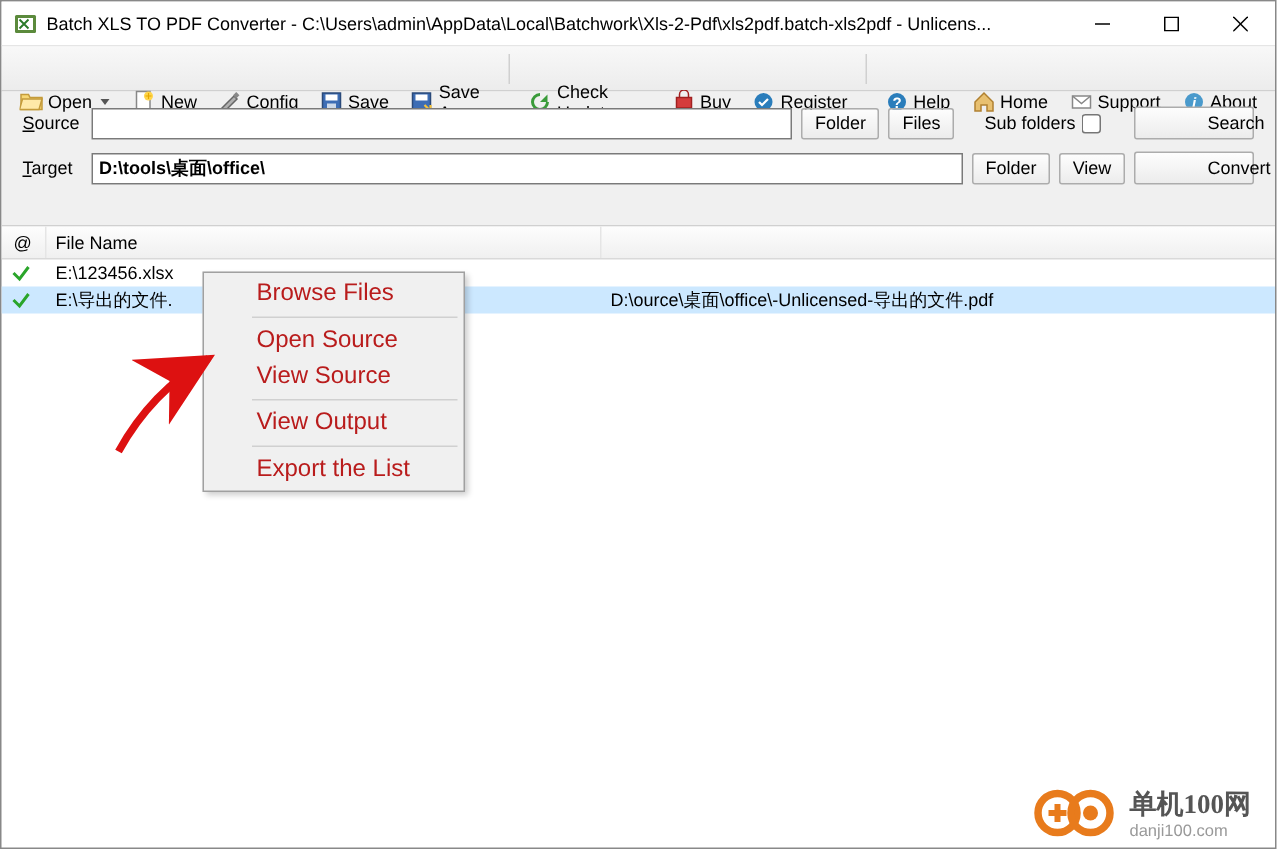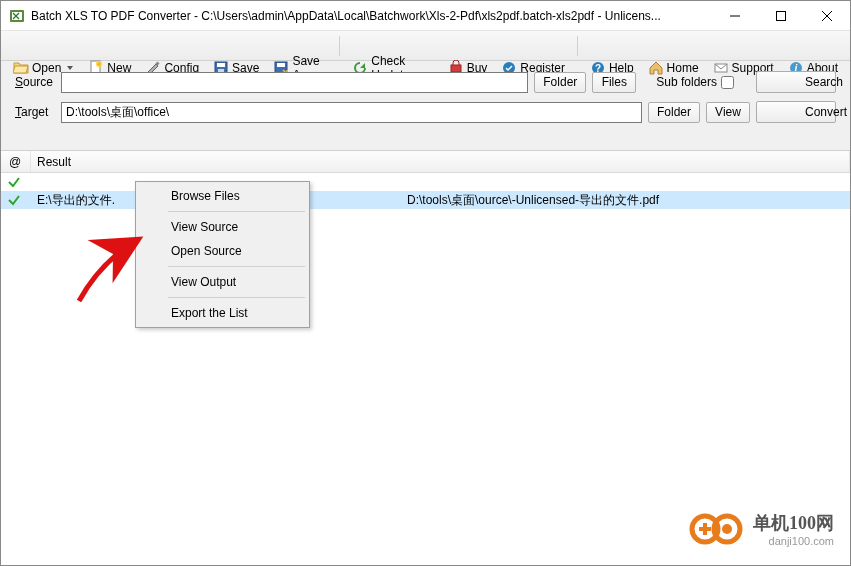--- a/index.html
+++ b/index.html
@@ -15,21 +15,21 @@
 .tb-btn { display: flex; align-items: center; gap: 3px; padding: 3px 5px; border: 1px solid transparent; border-radius: 2px; color: #000; margin-top: 45px; }
 .tb-icon { width: 16px; height: 16px; display: inline-block; flex-shrink: 0; }
 .tb-sep { width: 1px; height: 20px; background: #d0d0d0; margin: 0 4px; }
 .tb-drop { width: 8px; height: 8px; margin-left: 2px; }
 
 .path-panel { background: #f0f0f0; padding: 10px 14px; border-bottom: 1px solid #d0d0d0; }
 .path-row { display: flex; align-items: center; margin-bottom: 8px; gap: 6px; }
 .path-row:last-child { margin-bottom: 17px; }
 .path-label { width: 40px; color: #000; }
 .path-label .u { text-decoration: underline; }
-.path-input { flex: 1; height: 21px; border: 1px solid #7a7a7a; background: #fff; padding: 4px 4px; font-size: 12px; }
+.path-input { flex: 1; height: 21px; border: 1px solid #7a7a7a; background: #fff; padding: 4px 4px; font-size: 12px; font-weight: bold; }
 .path-btn { height: 21px; padding: 0 8px; background: linear-gradient(#fdfdfd,#ececec); border: 1px solid #acacac; border-radius: 2px; font-size: 12px; min-width: 44px; }
 .search-btn { width: 80px; height: 22px; background: linear-gradient(#fdfdfd,#ececec); border: 1px solid #acacac; border-radius: 2px; font-size: 12px; padding-left: 48px; }
 .sub-folders { display: flex; align-items: center; gap: 4px; margin-left: 10px; }
 .sub-folders input[type=checkbox] { width: 13px; height: 13px; }
 .right-controls { display: flex; align-items: center; gap: 22px; margin-left: 4px; }
 
 .table-wrap { position: relative; }
 .table-header { height: 22px; background: linear-gradient(#fdfdfd,#f0f0f0); border-bottom: 1px solid #d9d9d9; display: flex; align-items: center; }
 .col-at { width: 30px; padding-left: 8px; }
 .col-fn { width: 370px; padding-left: 6px; }
@@ -39,26 +39,26 @@
 .table-body { }
 .row { height: 18px; display: flex; align-items: center; font-size: 12px; color: #000; }
 .row .col-at { display: flex; align-items: center; justify-content: flex-start; padding-left: 6px; }
 .row .col-fn { padding-left: 6px; }
 .row .col-res { padding-left: 6px; }
 .row.selected { background: #cce8ff; }
 .check-icon { width: 14px; height: 14px; }
 
 .context-menu { position: absolute; left: 134px; top: 180px; width: 175px; background: #f0f0f0; border: 1px solid #a0a0a0; box-shadow: 2px 2px 4px rgba(0,0,0,0.2); padding: 2px; }
 .sidebar-strip { position: absolute; left: 2px; top: 2px; bottom: 2px; width: 26px; background: #f0f0f0; }
-.cm-item { height: 24px; display: flex; align-items: center; padding-left: 32px; color: #000000; font-size: 12px; border: 1px solid transparent; }
+.cm-item { height: 24px; display: flex; align-items: center; padding-left: 32px; color: #b91c1c; font-size: 16px; border: 1px solid transparent; }
 .cm-sep { height: 1px; background: #d0d0d0; margin: 3px 2px 3px 30px; }
 
 .arrow-overlay { position: absolute; left: 70px; top: 230px; pointer-events: none; }
 
-.watermark { position: absolute; right: 16px; bottom: 16px; display: flex; align-items: center; gap: 8px; text-align: right; }
+.watermark { position: absolute; right: 16px; bottom: 3px; display: flex; align-items: center; gap: 8px; }
 .wm-text { font-family: "Microsoft YaHei"; font-size: 18px; color: #555; font-weight: bold; }
 .wm-sub { font-size: 11px; color: #999; }
 </style>
 </head>
 <body>
 
 <div class="titlebar">
   <span class="app-icon">
     <svg viewBox="0 0 16 16">
         <rect x="1" y="2" width="14" height="12" fill="#5b8a3c" rx="1"></rect>
@@ -202,48 +202,49 @@
     <button class="path-btn">View</button>
     <div class="right-controls" style="margin-left:auto;">
       <button class="search-btn">Convert</button>
     </div>
   </div>
 </div>
 
 <div class="table-wrap">
   <div class="table-header">
     <div class="col-at">@</div>
-    <div class="col-res">Result</div>
+    <div class="col-fn">File Name</div>
   </div>
   <div class="table-body" id="table-body">
       <div class="row">
         <div class="col-at">
           <svg class="check-icon" viewBox="0 0 14 14">
             <path d="M2 7 L6 11 L12 3" stroke="#2aa52a" stroke-width="2" fill="none"></path>
           </svg>
         </div>
+        <div class="col-fn">E:\123456.xlsx</div>
       </div>
       <div class="row selected">
         <div class="col-at">
           <svg class="check-icon" viewBox="0 0 14 14">
             <path d="M2 7 L6 11 L12 3" stroke="#2aa52a" stroke-width="2" fill="none"></path>
           </svg>
         </div>
         <div class="col-fn">E:\导出的文件.</div>
-        <div class="col-res">D:\tools\桌面\ource\-Unlicensed-导出的文件.pdf</div>
+        <div class="col-res">D:\ource\桌面\office\-Unlicensed-导出的文件.pdf</div>
       </div>
     </div>
 </div>
 
 <div class="context-menu">
   <div class="sidebar-strip"></div>
   <div class="cm-item">Browse Files</div>
   <div class="cm-sep"></div>
+  <div class="cm-item">Open Source</div>
   <div class="cm-item">View  Source</div>
-  <div class="cm-item">Open Source</div>
   <div class="cm-sep"></div>
   <div class="cm-item">View  Output</div>
   <div class="cm-sep"></div>
   <div class="cm-item">Export the List</div>
 </div>
 
 <svg class="arrow-overlay" width="90" height="80">
   <defs>
       <marker id="ah" markerWidth="12" markerHeight="12" refX="9" refY="5" orient="auto">
         <path d="M0 0 L10 5 L0 10 L3 5 z" fill="#d11"></path>

